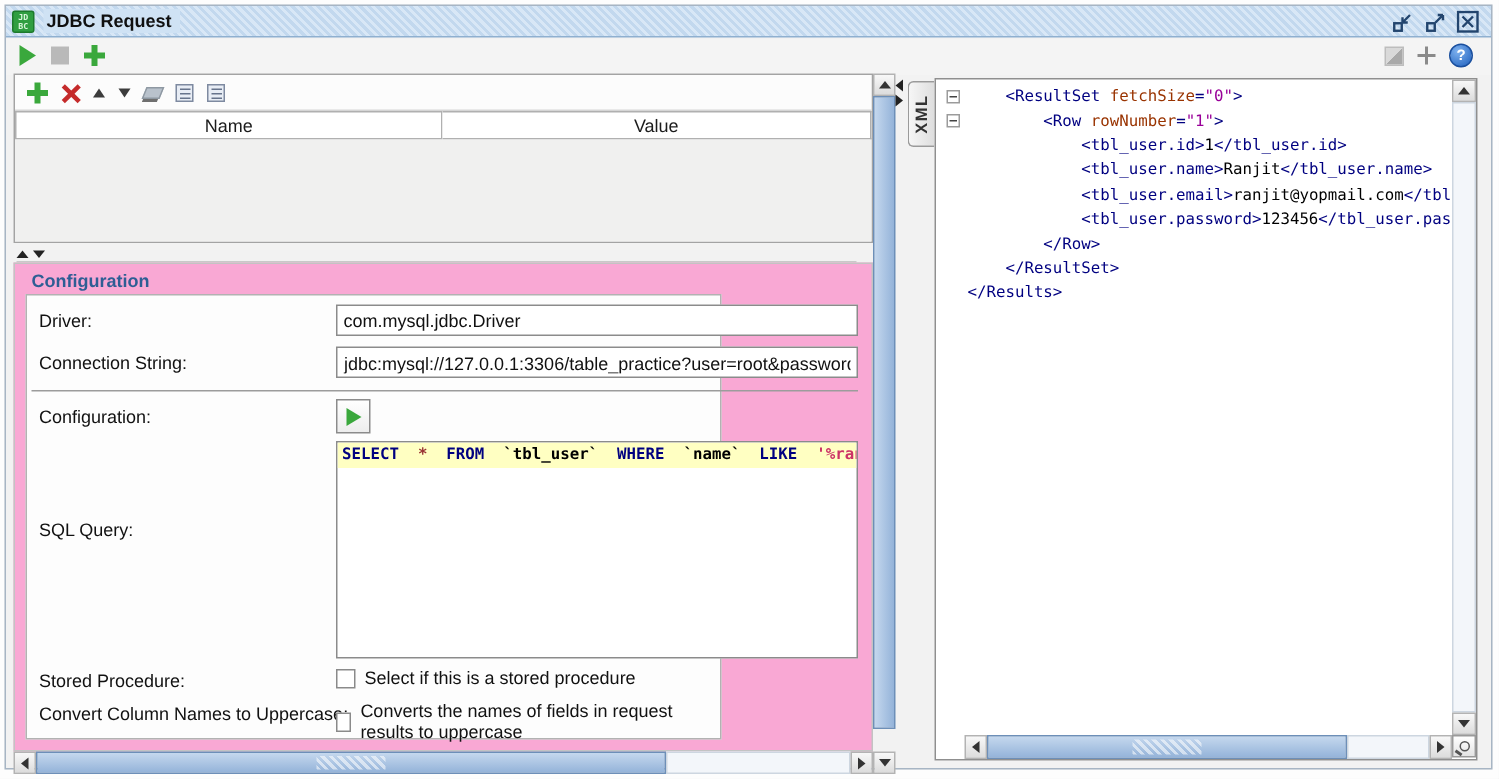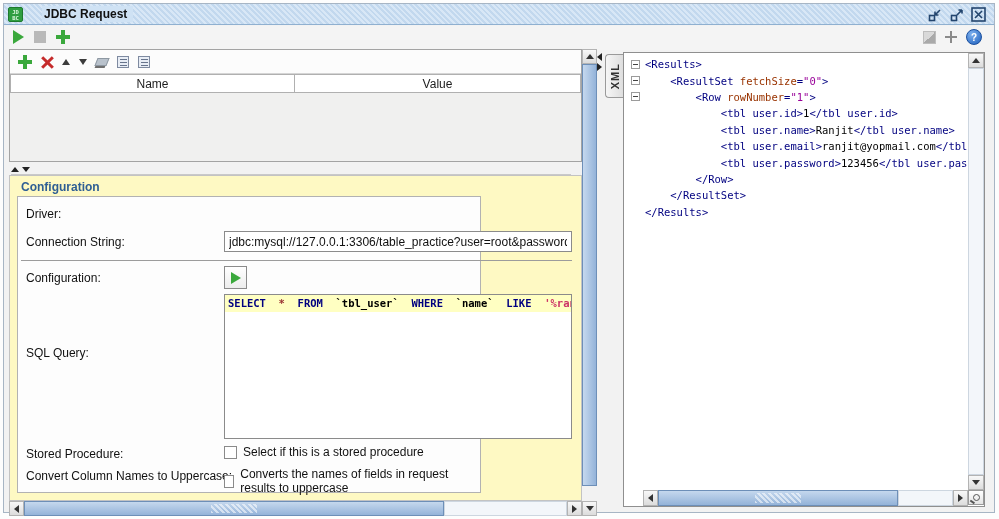--- a/index.html
+++ b/index.html
@@ -6,21 +6,21 @@
   html,body { width:999px; height:519px; background:#fdfdfd; font-family:"Liberation Sans",sans-serif; overflow:hidden; }
   #stage { position:relative; width:999px; height:519px; }
 
   
   .frame { position:absolute; left:3px; top:3px; width:992px; height:510px;
            border:1px solid #a7b5c4; background:#f2f2f2; }
 
   
   .titlebar { position:absolute; left:0; top:0; width:990px; height:21px;
     background:repeating-linear-gradient(45deg,#c2d8ee 0 2px,#d8e7f6 2px 4px);
-    border-bottom:1px solid #8fb0d0; display:flex; align-items:center; padding-left:4px;gap:13px; }
+    border-bottom:1px solid #8fb0d0; display:flex; align-items:center; padding-left:4px; }
   .jdbc-icon { width:15px; height:15px; background:#2f9e41; border:1px solid #1d7a2d; border-radius:2px;
     color:#d9f6dc; font-family:"DejaVu Sans Mono",monospace; font-size:5.5px; font-weight:bold;
     line-height:6.5px; text-align:center; padding-top:1px; }
   .win-title { font-size:12px; font-weight:bold; color:#101010; margin-left:6px;
     background:linear-gradient(#cfe2f4,#cfe2f4); padding:1px 6px 1px 2px; }
   .win-controls { position:absolute; right:8px; top:3px; display:flex; gap:7px; align-items:center; }
   .win-btn { width:15px; height:15px; display:flex; align-items:center; justify-content:center; cursor:pointer; }
 
   
   .main-toolbar { position:absolute; left:0; top:22px; width:990px; height:24px; background:#f4f4f4; }
@@ -56,21 +56,21 @@
   .prop-header { position:absolute; left:0; top:24px; width:100%; height:19px; display:flex; }
   .hcell { border:1px solid #b0b0b0; border-left:none; background:#fff; font-size:12px; color:#1c1c1c;
     display:flex; align-items:center; justify-content:center; }
   .hcell:first-child { border-left:1px solid #b0b0b0;text-align:center; }
   .prop-body { position:absolute; left:0; top:43px; width:100%; bottom:0; background:#f0f0ef; }
 
   .row-splitter { position:absolute; left:2px; top:115px; width:560px; height:11px; display:flex; gap:3px; align-items:center; border-bottom:1px solid #c9c9c9; }
   .mini-tri-up { width:0; height:0; border-left:4px solid transparent; border-right:4px solid transparent; border-bottom:5px solid #222; }
   .mini-tri-down { width:0; height:0; border-left:4px solid transparent; border-right:4px solid transparent; border-top:5px solid #222; }
 
-  .config-area { position:absolute; left:0; top:126px; width:573px; height:326px; background:#fef9c3; border:1px solid #c3c3c3; }
+  .config-area { position:absolute; left:0; top:126px; width:573px; height:326px; background:#f9a8d4; border:1px solid #c3c3c3; }
   .config-title { position:absolute; left:11px; top:4px; font-size:12px; font-weight:bold; color:#2e5e94; }
   .group-box { position:absolute; left:7px; top:20px; width:464px; height:297px; border:1px solid #b2b2b2; background:#fdfdfd;padding-left:17px; }
   .cfg-label { position:absolute; left:8px; font-size:12px; color:#111; }
   .cfg-input { position:absolute; left:206px; width:348px; height:21px; border:1px solid #8b8b8b; background:#fff;
     font-family:"Liberation Sans",sans-serif; font-size:12px; color:#111; padding:0 4px; }
   .cfg-hr { position:absolute; left:3px; top:63px; width:551px; height:1px; background:#9c9c9c; }
   .test-btn { position:absolute; left:206px; top:69px; width:23px; height:23px; border:1px solid #8b8b8b; background:linear-gradient(#ffffff,#ededed);
     display:flex; align-items:center; justify-content:center; cursor:pointer; }
   .test-btn .play-tri { border-top-width:6px; border-bottom-width:6px; border-left-width:10px; }
   .sql-editor { position:absolute; left:206px; top:97px; width:348px; height:145px; border:1px solid #8b8b8b; background:#fff; overflow:hidden; }
@@ -215,20 +215,21 @@
       <div class="row-splitter">
         <span class="mini-tri-up"></span>
         <span class="mini-tri-down"></span>
       </div>
 
       <div class="config-area">
         <div class="config-title">Configuration</div>
         <div class="group-box">
 
           <div class="cfg-label" style="top:10px;">Driver:</div>
+          <input class="cfg-input" style="top: 6px;" value="com.mysql.jdbc.Driver">
 
           <div class="cfg-label" style="top:38px;">Connection String:</div>
           <input class="cfg-input" style="top: 34px;" value="jdbc:mysql://127.0.0.1:3306/table_practice?user=root&amp;password=">
 
           <div class="cfg-hr"></div>
 
           <div class="cfg-label" style="top:74px;">Configuration:</div>
           <div class="test-btn">
             <span class="play-tri"></span>
           </div>
@@ -284,26 +285,20 @@
     <div class="right-pane">
       <div class="xml-tab">
         <span>XML</span>
       </div>
       <div class="xml-frame">
         <div class="xml-content">
             <div class="xml-line">
               <span class="xml-gutter">
                 <span class="fold-box"></span>
               </span>
-              <span class="xml-code"><span class="tk-tag">&lt;Results&gt;</span></span>
-            </div>
-            <div class="xml-line">
-              <span class="xml-gutter">
-                <span class="fold-box"></span>
-              </span>
               <span class="xml-code"><span class="tk-tag">    &lt;ResultSet </span><span class="tk-attr">fetchSize</span><span class="tk-tag">=</span><span class="tk-value">"0"</span><span class="tk-tag">&gt;</span></span>
             </div>
             <div class="xml-line">
               <span class="xml-gutter">
                 <span class="fold-box"></span>
               </span>
               <span class="xml-code"><span class="tk-tag">        &lt;Row </span><span class="tk-attr">rowNumber</span><span class="tk-tag">=</span><span class="tk-value">"1"</span><span class="tk-tag">&gt;</span></span>
             </div>
             <div class="xml-line">
               <span class="xml-gutter"></span>

